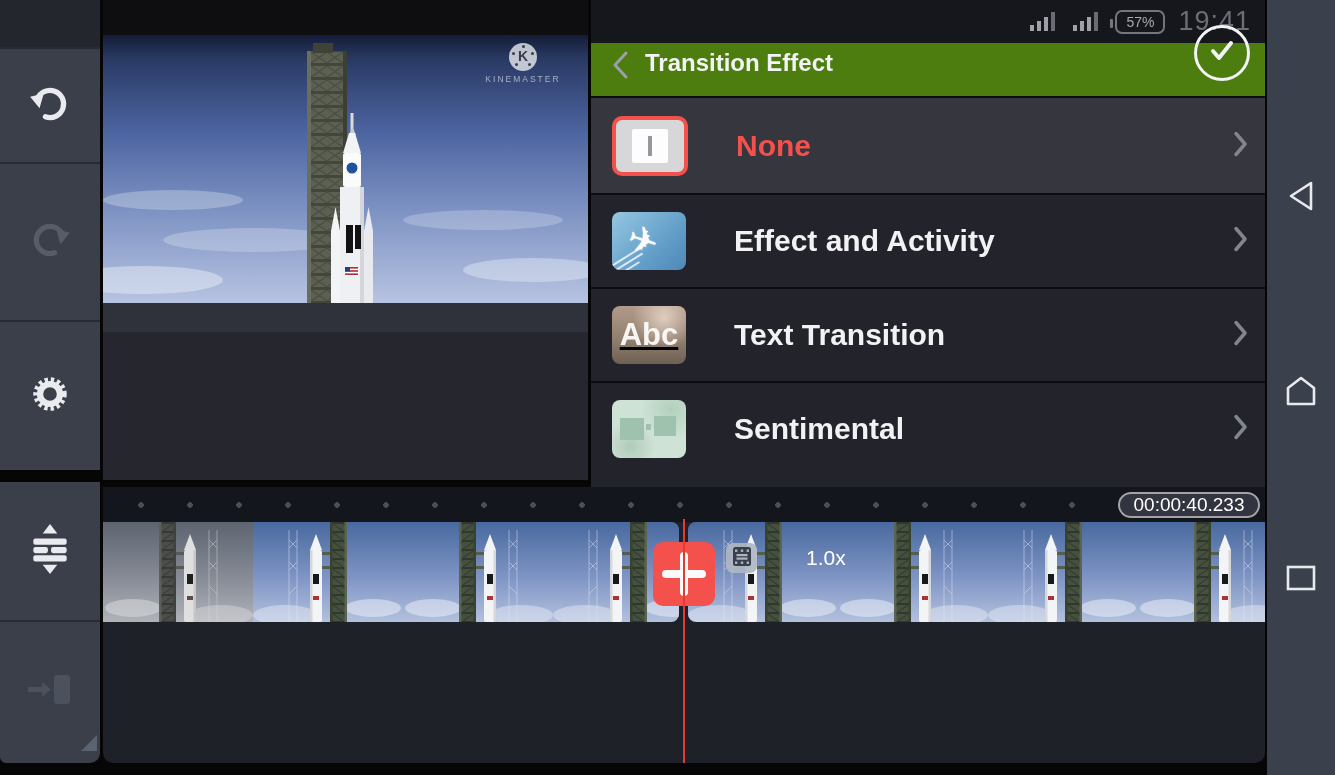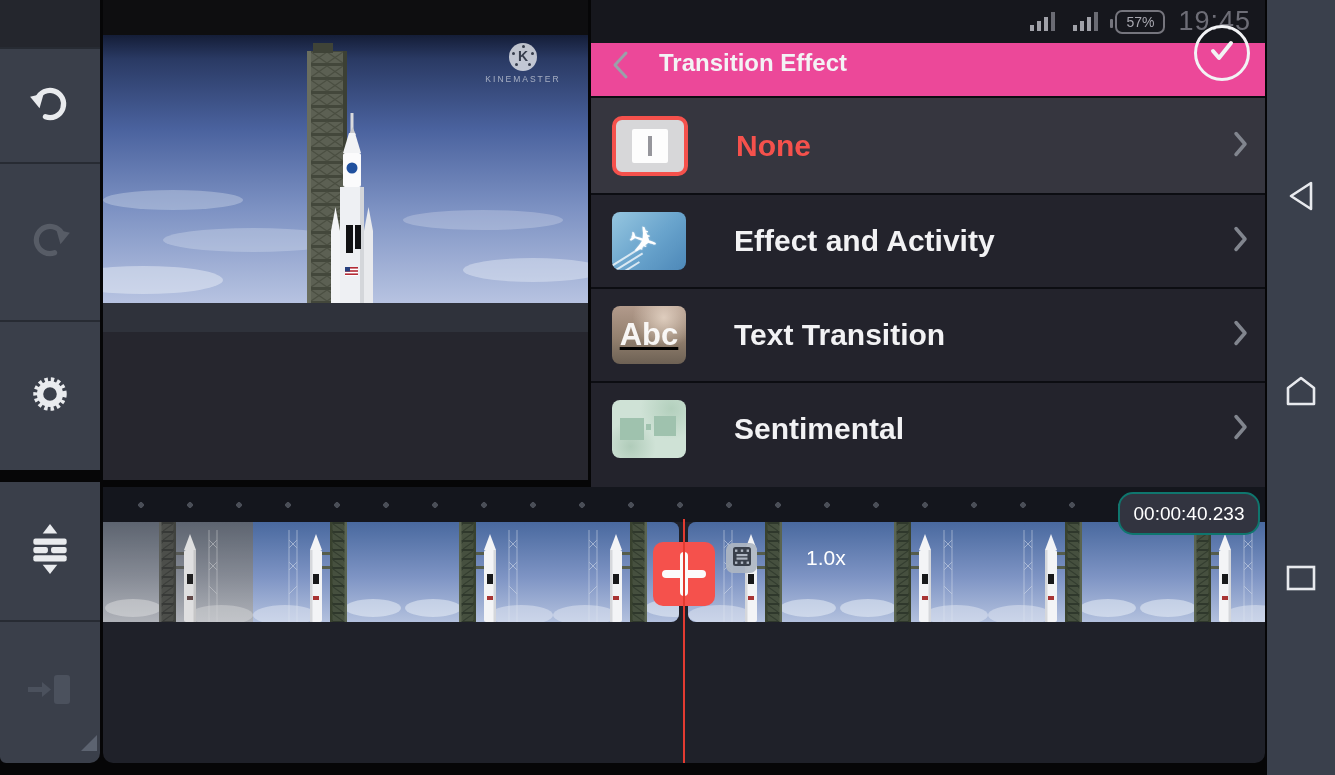--- a/index.html
+++ b/index.html
@@ -36,22 +36,22 @@
   #watermark .wm-text{margin-top:3px;font-size:8.5px;letter-spacing:2px;color:rgba(255,255,255,.65);}
 
   
   #panel{left:591px;top:0;width:674px;height:558px;background:#23232c;}
   #status-strip{position:absolute;left:0;top:0;width:100%;height:43px;background:#16171d;
       display:flex;align-items:center;justify-content:flex-end;gap:13px;padding-right:14px;box-sizing:border-box;}
   #battery{position:relative;width:50px;height:24px;border:2px solid #75757d;border-radius:7px;
       display:flex;align-items:center;justify-content:center;font-size:14px;color:#a8a8b0;box-sizing:border-box;}
   #battery:before{content:"";position:absolute;left:-7px;top:7px;width:3px;height:9px;background:#75757d;border-radius:1px;}
   #clock{font-size:27px;color:#6d6d76;letter-spacing:1px;}
-  #panel-header{position:absolute;left:0;top:43px;width:100%;height:53px;background:#ec4899;
-      display:flex;align-items:flex-start;padding:5px 0 0 20px;box-sizing:border-box;gap:28px;}
+  #panel-header{position:absolute;left:0;top:43px;width:100%;height:53px;background:#4d7c0f;
+      display:flex;align-items:flex-start;padding:5px 0 0 20px;box-sizing:border-box;gap:14px;}
   #panel-title{font-size:24px;font-weight:bold;color:#f3f3f5;line-height:30px;}
   #back-btn{margin-top:2px;}
   #confirm-btn{position:absolute;left:603px;top:25px;width:56px;height:56px;border-radius:50%;
       border:3px solid #f2f3f5;box-sizing:border-box;z-index:6;display:flex;align-items:center;justify-content:center;}
   .panel-sep{position:absolute;left:0;width:100%;height:2px;background:#0c0d12;}
   .t-row{position:absolute;left:0;width:100%;display:flex;align-items:center;
       padding-left:21px;box-sizing:border-box;background:#23232c;}
   .t-row.selected{background:#36363f;}
   .row-label{margin-left:48px;font-size:30px;font-weight:bold;color:#f2f2f4;}
   .t-row.selected .row-label{color:#f5514c;}
@@ -86,21 +86,21 @@
   #clips{position:absolute;left:0;top:35px;width:100%;height:100px;}
   .clip{position:absolute;top:0;height:100px;display:flex;overflow:hidden;background:#33415d;}
   #clip-1{left:0;width:576px;border-radius:0 8px 8px 0;}
   #clip-2{left:585px;width:577px;border-radius:8px 0 0 8px;}
   .tile{width:150px;height:100px;flex-shrink:0;}
   .tile.gray{filter:grayscale(.75) brightness(.95) contrast(.92);}
   .tile.flip{transform:scaleX(-1);}
   #playhead{position:absolute;left:580px;top:32px;width:2px;height:244px;background:#e23b31;z-index:20;}
   #pill-current{position:absolute;left:501px;top:4px;height:28px;padding:0 18px;border-radius:15px;
       background:#f5514c;color:#fff;font-size:20px;display:flex;align-items:center;z-index:25;}
-  #pill-end{position:absolute;left:1015px;top:5px;width:142px;height:43px;border:2px solid #0f766e;
+  #pill-end{position:absolute;left:1015px;top:5px;width:142px;height:26px;border:2px solid #a3a3a3;
       border-radius:15px;background:#323440;color:#fff;font-size:19px;display:flex;align-items:center;
       justify-content:center;z-index:25;box-sizing:border-box;}
   #add-transition{position:absolute;left:550px;top:55px;width:62px;height:64px;background:#f5514c;
       border-radius:10px;z-index:15;}
   #add-transition .h{position:absolute;left:9px;top:28px;width:44px;height:8px;background:#fbfbfb;border-radius:4px;}
   #add-transition .v{position:absolute;left:27px;top:10px;width:8px;height:44px;background:#fbfbfb;border-radius:4px;}
   #speed-badge{position:absolute;left:623px;top:56px;width:31px;height:30px;border-radius:7px;
       background:rgba(174,182,194,.92);z-index:15;display:flex;align-items:center;justify-content:center;}
   #speed-label{position:absolute;left:667px;top:59px;font-size:21px;color:#fff;z-index:15;margin-left:36px;}
 
@@ -283,21 +283,21 @@
         <svg width="30" height="24" viewBox="0 0 30 24">
           <rect x="1" y="17" width="4" height="6" fill="#b9bac1" opacity=".85"></rect>
           <rect x="8" y="13" width="4" height="10" fill="#b9bac1" opacity=".85"></rect>
           <rect x="15" y="9" width="4" height="14" fill="#b9bac1" opacity=".85"></rect>
           <rect x="22" y="4" width="4" height="19" fill="#6a6b73"></rect>
         </svg>
       </span>
       <span id="battery">
         <span>57%</span>
       </span>
-      <span id="clock">19:45</span>
+      <span id="clock">19:41</span>
     </div>
 
     <div id="panel-header">
       <span id="back-btn">
         <span>
           <svg width="20" height="30" viewBox="0 0 20 30">
             <polyline points="15,3 4,15 15,27" fill="none" stroke="#9aa0a9" stroke-width="3" stroke-linecap="round" stroke-linejoin="round"></polyline>
           </svg>
         </span>
       </span>

